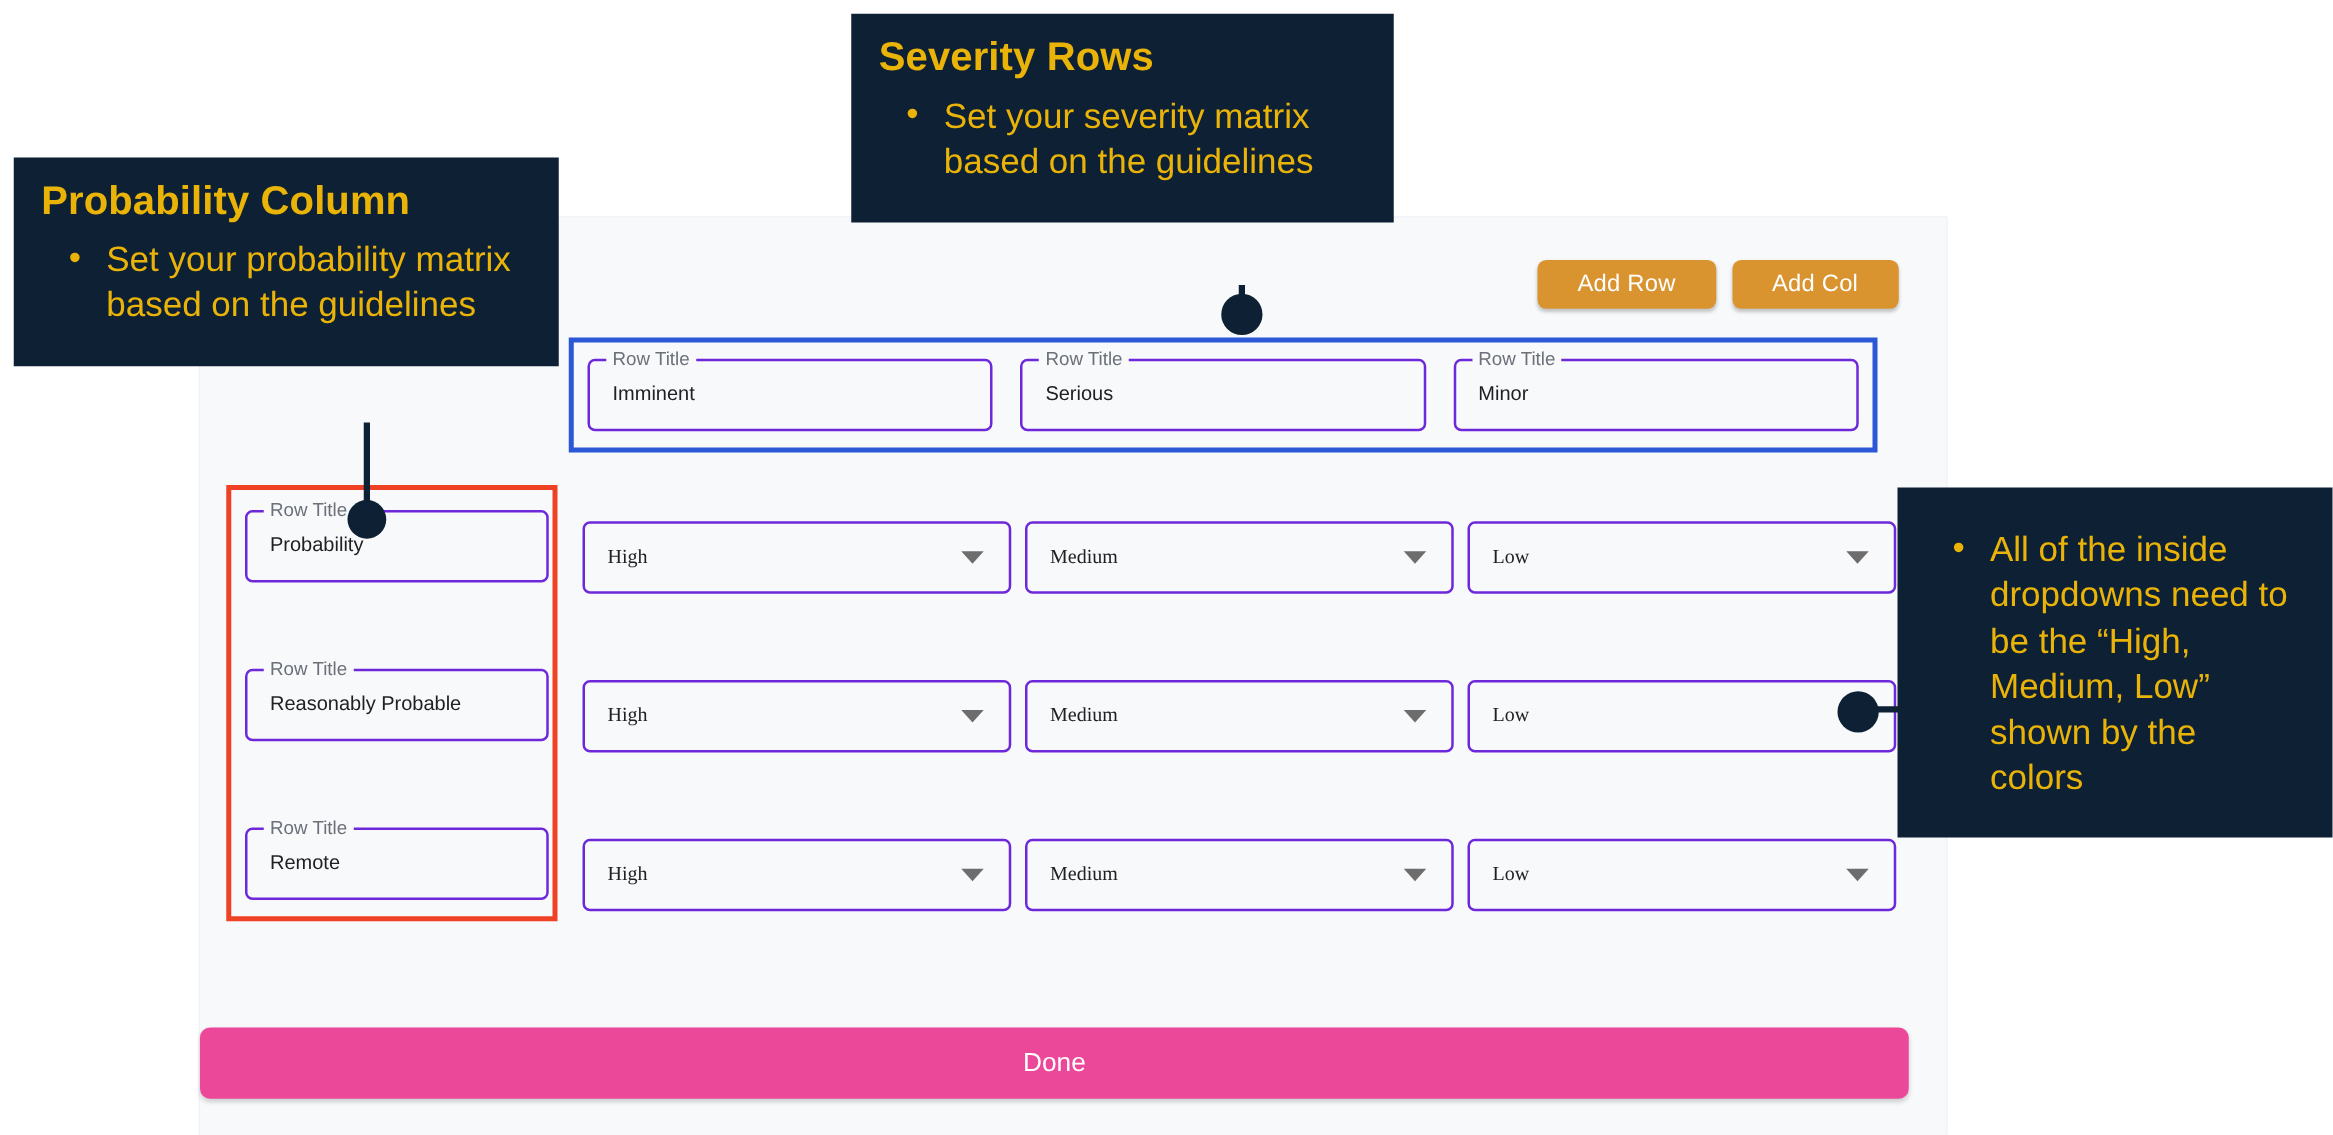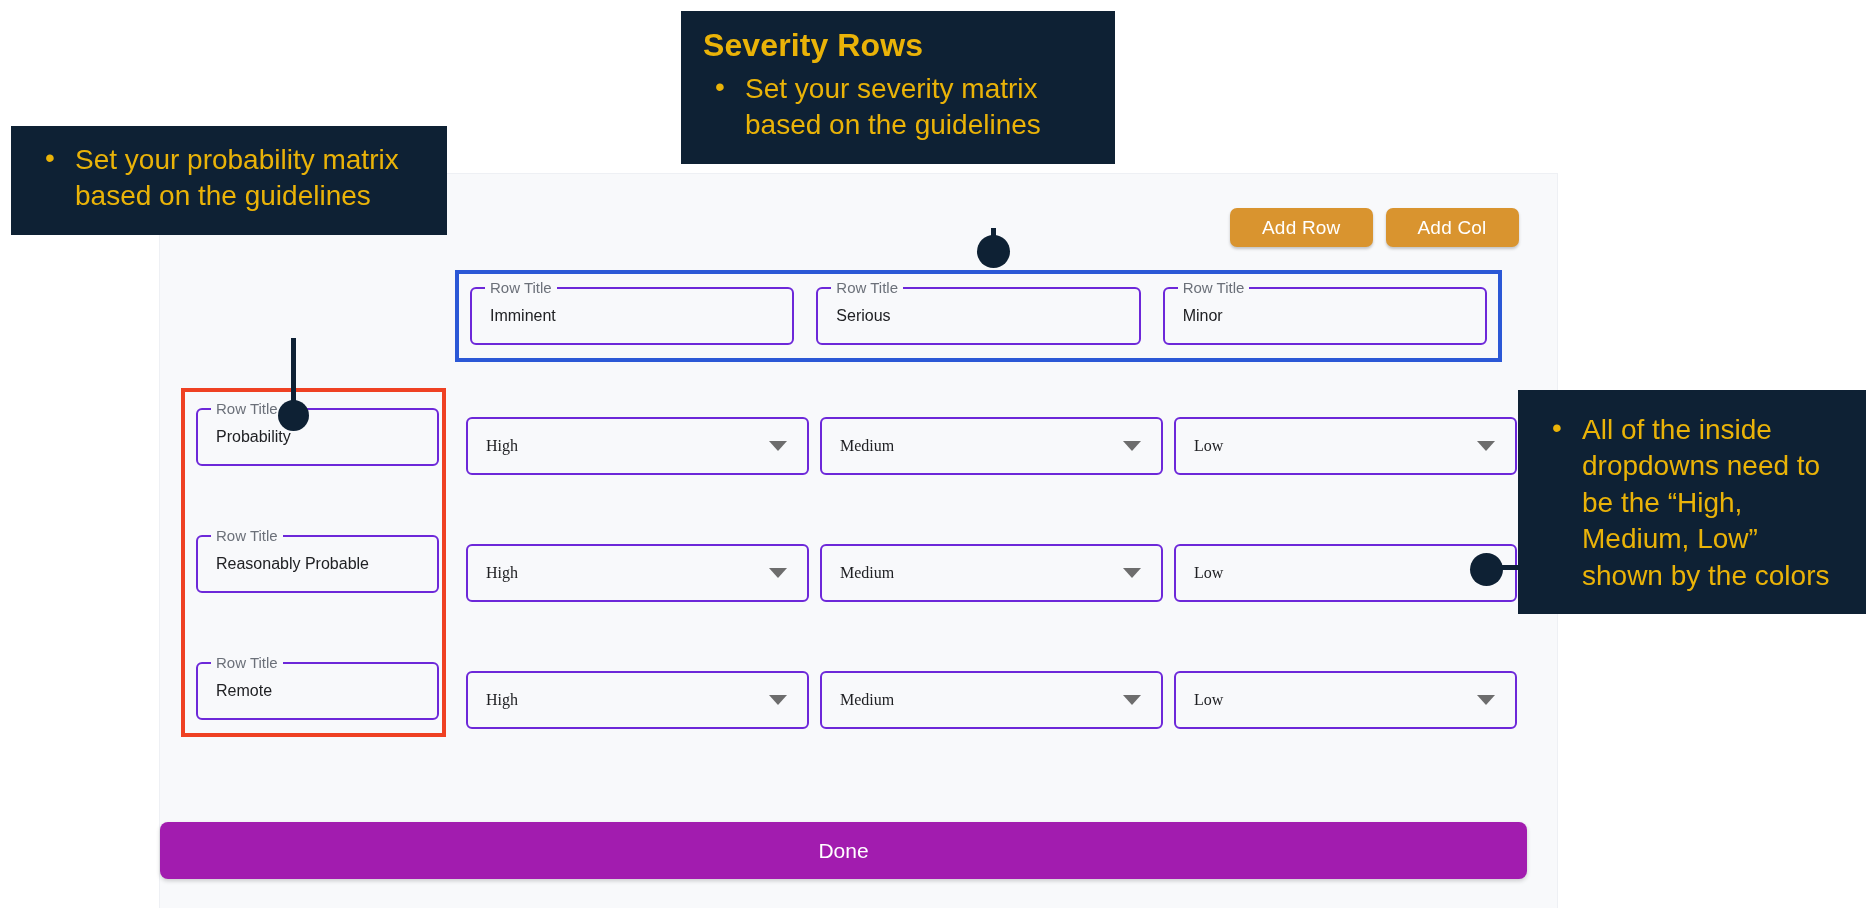--- a/index.html
+++ b/index.html
@@ -122,21 +122,21 @@
     padding:16px 22px 20px 22px;
   }
   .callout h3{
     margin:0 0 6px 0;
     font-size:32px;
     font-weight:bold;
     line-height:1.18;
     letter-spacing:.1px;
   }
   .callout ul{
-    margin:0;padding:0;list-style:none;
+    margin:10px;padding:0;list-style:none;
   }
   .callout li{
     position:relative;
     padding-left:42px;
     font-size:28px;
     line-height:1.30;
   }
   .callout li::before{
     content:"\2022";
     position:absolute;left:12px;top:-2px;
@@ -265,32 +265,33 @@
   </div>
   <div class="dd-cell" style="left:719px;top:268px;">
     <div class="field">
       <span class="value">Low</span>
       <span class="caret"></span>
     </div>
   </div>
 
 </div>
 
-<button id="done-btn" style="background: #a21caf;">Done</button>
+<button id="done-btn" style="background: #ec4899;">Done</button>
 
 <div class="conn-line" id="conn-prob-line"></div>
 <div class="conn-dot" id="conn-prob-dot"></div>
 
 <div class="conn-line" id="conn-sev-line"></div>
 <div class="conn-dot" id="conn-sev-dot"></div>
 
 <div class="conn-line" id="conn-dd-line"></div>
 <div class="conn-dot" id="conn-dd-dot"></div>
 
 <div class="callout" id="callout-probability">
+  <h3>Probability Column</h3>
   <ul>
     <li>Set your probability matrix based on the guidelines</li>
   </ul>
 </div>
 
 <div class="callout" id="callout-severity">
   <h3>Severity Rows</h3>
   <ul>
     <li>Set your severity matrix based on the guidelines</li>
   </ul>

